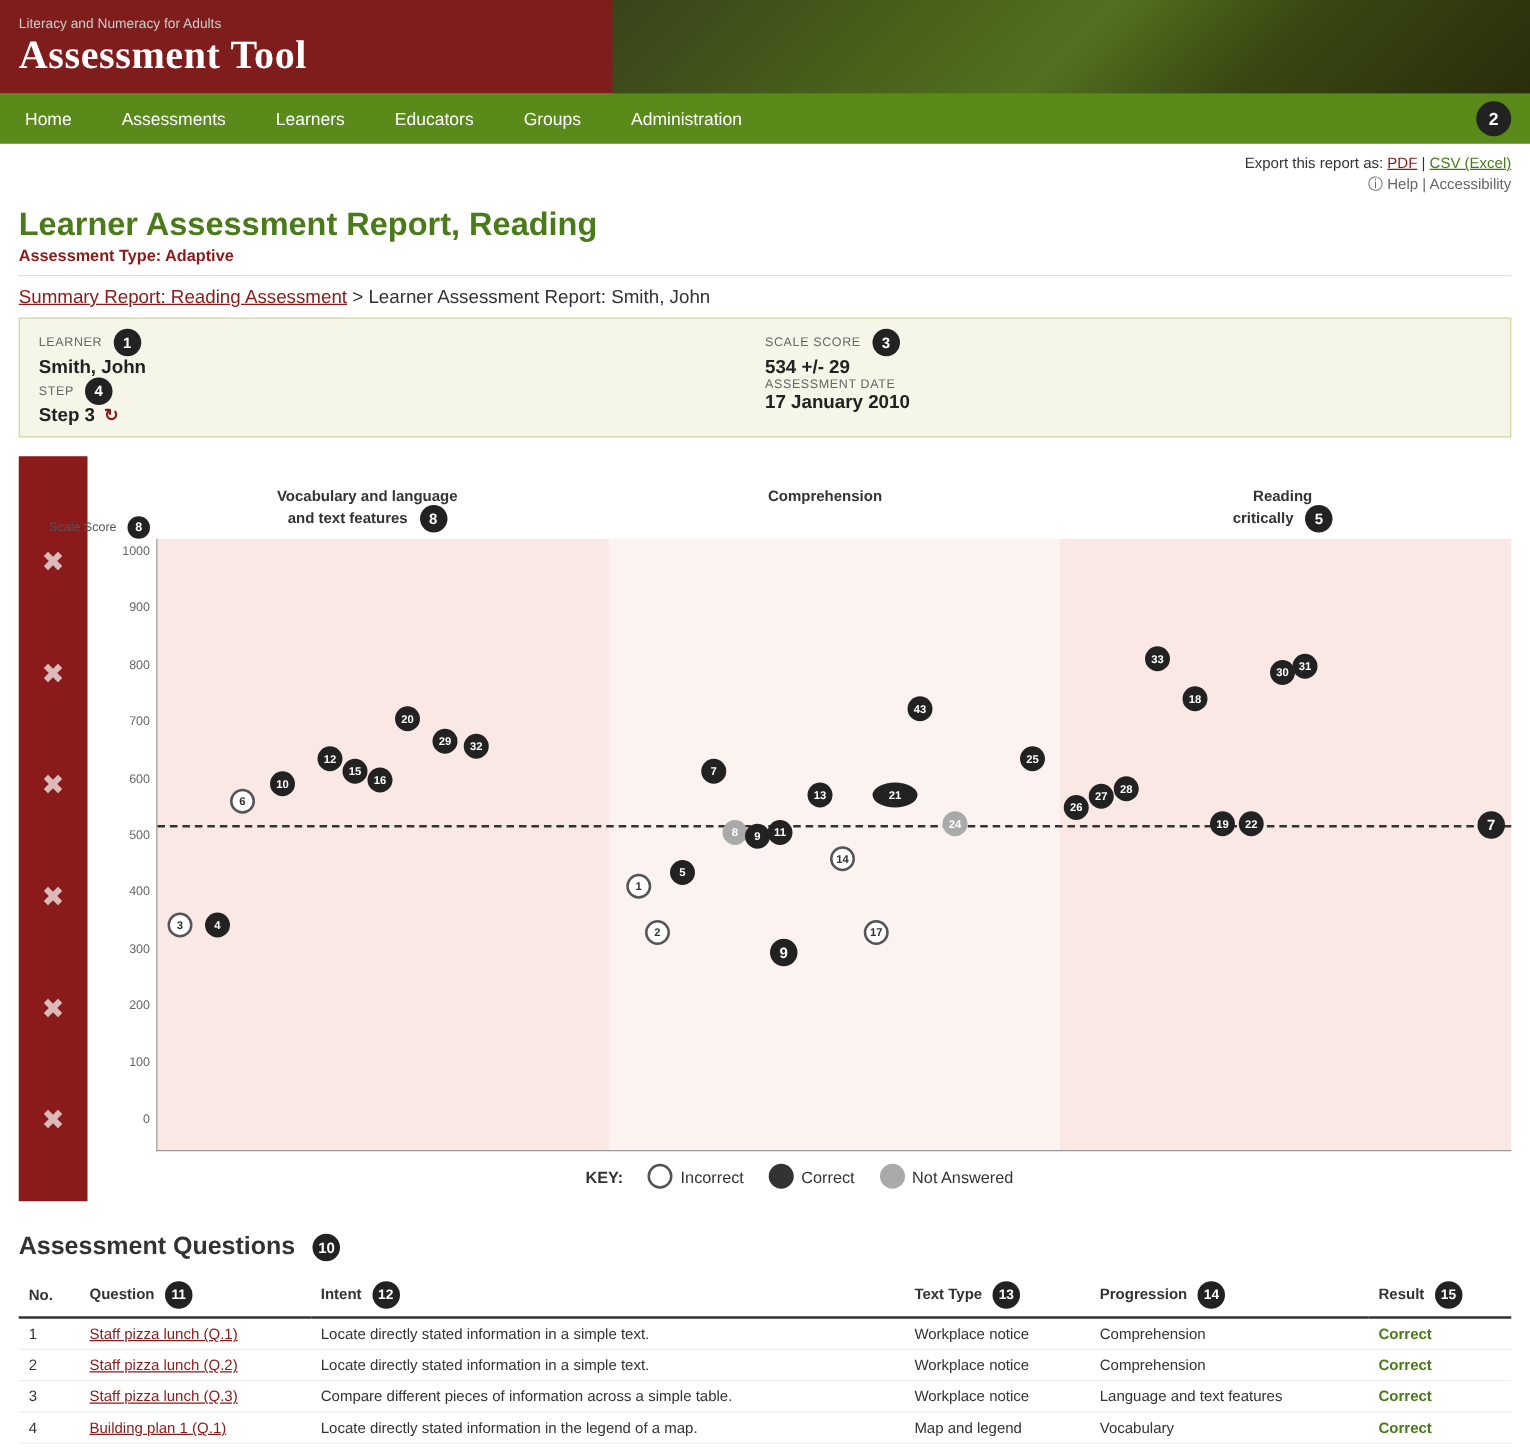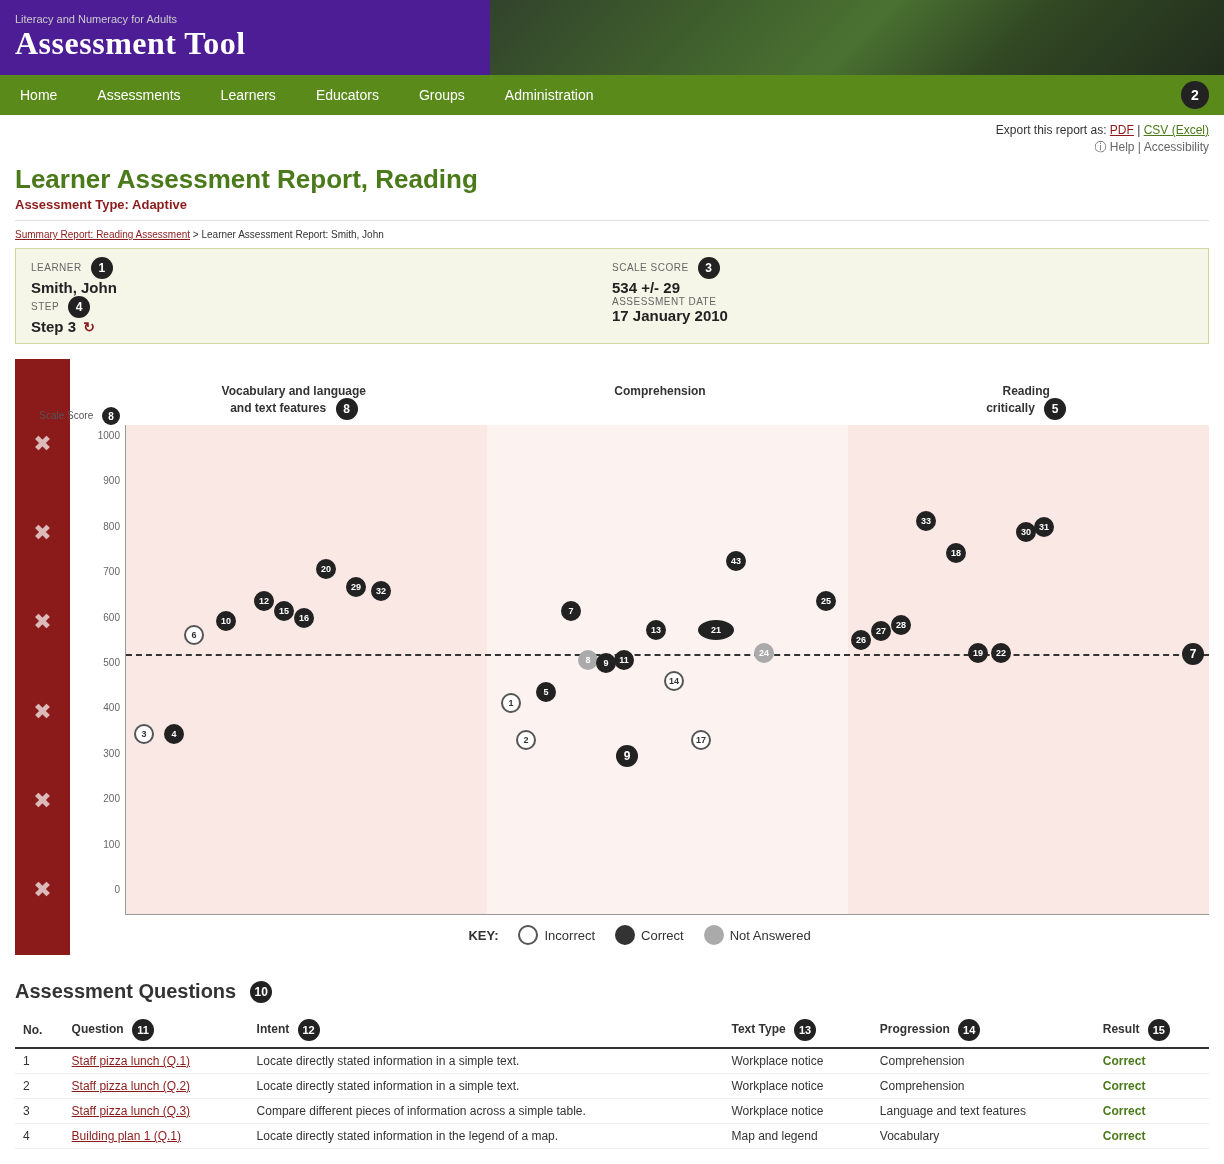--- a/index.html
+++ b/index.html
@@ -1,20 +1,20 @@
 <!DOCTYPE html>
 <html><head>
   <meta charset="utf-8">
   <style>
     * { margin: 0; padding: 0; box-sizing: border-box; }
     body { font-family: Arial, sans-serif; font-size: 13px; color: #333; background: #fff; width: 1224px; }
 
     
     .header-banner {
-      background: #4c1d95;
+      background: #7f1d1d;
       height: 75px;
       display: flex;
       align-items: center;
       padding: 0 15px;
       position: relative;
       overflow: hidden;
     }
     .header-banner::after {
       content: '';
       position: absolute;
@@ -107,21 +107,21 @@
     .assessment-type {
       color: #8b1a1a;
       font-size: 13px;
       font-weight: bold;
       padding-bottom: 8px;
       border-bottom: 1px solid #ddd;
     }
 
     .breadcrumb {
       padding: 8px 0;
-      font-size: 10px;
+      font-size: 15px;
     }
     .breadcrumb a { color: #8b1a1a; text-decoration: underline; }
 
     
     .info-bar {
       background: #f5f5e8;
       border: 1px solid #d0d8a0;
       display: grid;
       grid-template-columns: 1fr 1fr;
       padding: 8px 15px;

